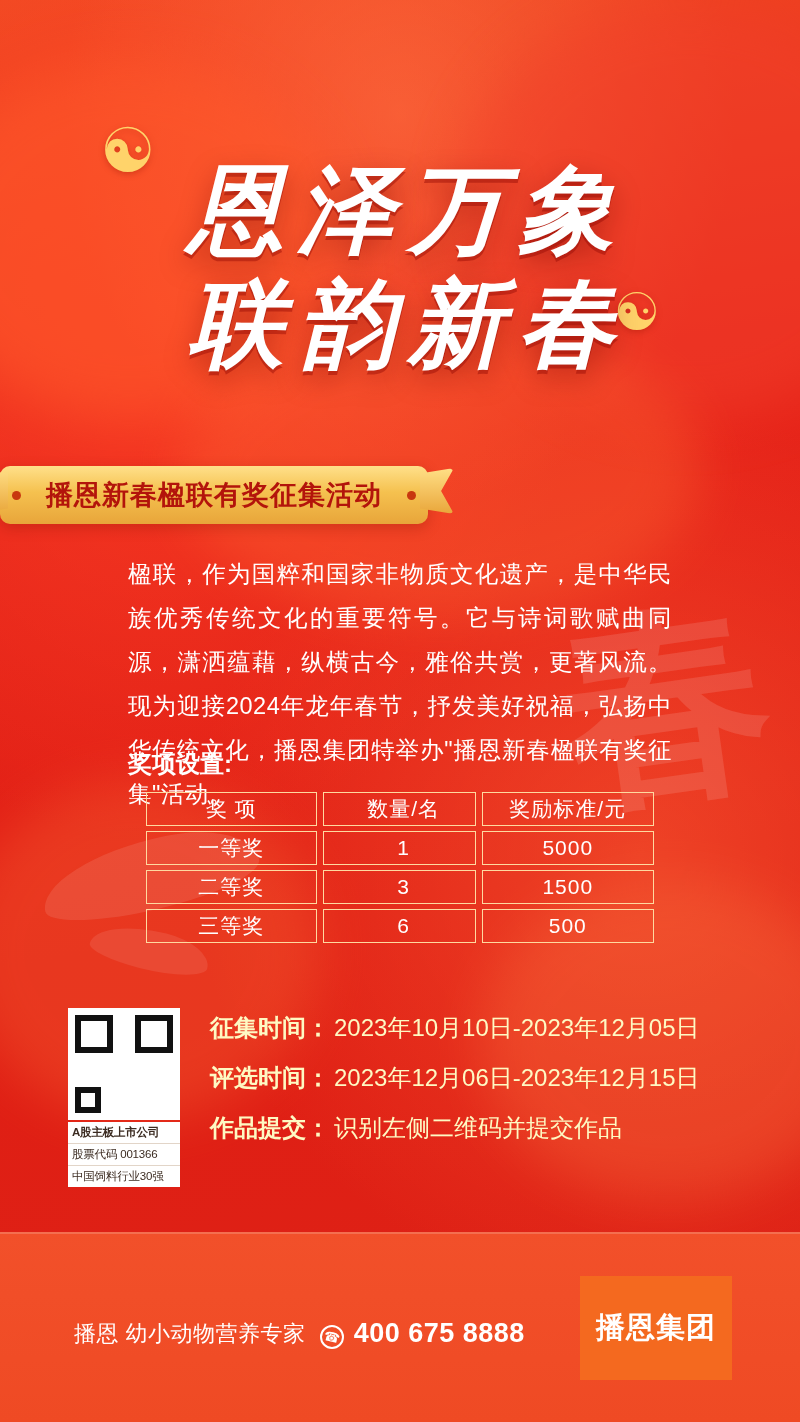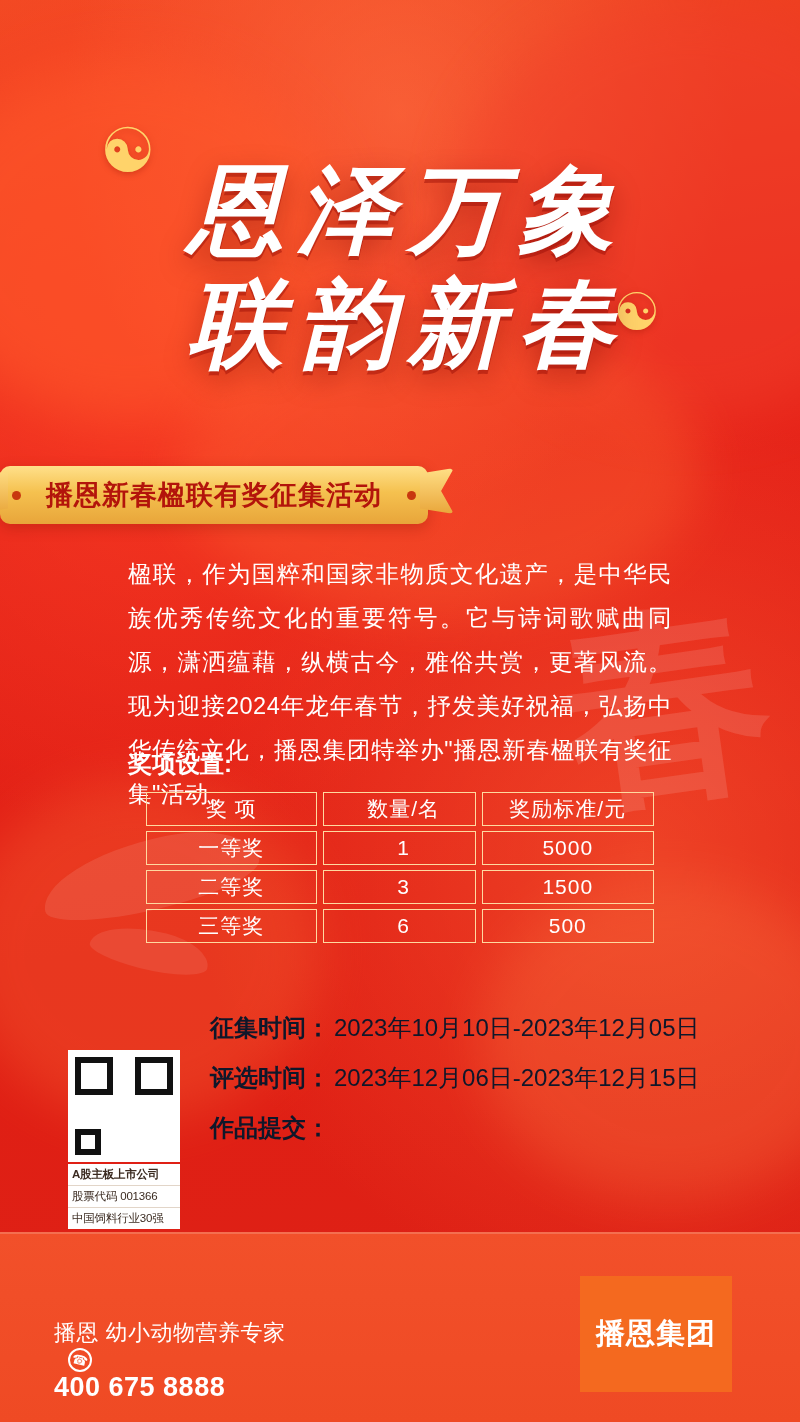--- a/index.html
+++ b/index.html
@@ -187,21 +187,21 @@
   }
   table.awards tr.head td { font-weight: normal; margin-left: 12px; }
   table.awards td:nth-child(1) { width: 180px; }
   table.awards td:nth-child(2) { width: 160px; padding-left: 13px; }
   table.awards td:nth-child(3) { width: 180px; }
 
   
   .qr-block {
     position: absolute;
     left: 68px;
-    top: 1050px;
+    top: 1008px;
     width: 112px;
   }
   .qr {
     width: 112px;
     height: 112px;
     background: #ffffff;
     padding: 5px;
   }
   .qr-inner {
     width: 100%; height: 100%;
@@ -243,21 +243,21 @@
   .dates {
     position: absolute;
     left: 210px;
     top: 1012px;
     right: 60px;
   }
   .date-row {
     display: flex;
     align-items: baseline;
     margin-bottom: 18px;
-    color: #0f172a;
+    color: #fef9c3;
   }
   .date-label {
     font-size: 24px;
     font-weight: bold;
     white-space: nowrap;
   }
   .date-value {
     font-size: 24px;
     margin-left: 4px;
     white-space: nowrap;
@@ -271,26 +271,25 @@
     background: linear-gradient(180deg, #f2502a 0%, #ef4a24 100%);
   }
   .footer-divider {
     position: absolute;
     left: 0; right: 0; top: 0;
     height: 2px;
     background: rgba(255,255,255,0.18);
   }
   .footer-left {
     position: absolute;
-    left: 54px;
+    left: 74px;
     top: 86px;
     display: flex;
-    align-items: flex-start;
-    color: #ffffff;
-    flex-direction: column;
+    align-items: flex-end;
+    color: #ffffff;
   }
   .footer-slogan {
     font-size: 22px;
     letter-spacing: .5px;
   }
   .phone-icon {
     display: inline-block;
     width: 24px; height: 24px;
     border: 2px solid #ffffff;
     border-radius: 50%;
@@ -308,21 +307,21 @@
   .footer-phone {
     font-size: 27px;
     font-weight: bold;
     letter-spacing: .5px;
   }
   .logo-box {
     position: absolute;
     right: 68px;
     top: 44px;
     width: 152px;
-    height: 116px;
+    height: 104px;
     background: #f4691f;
     display: flex;
     align-items: center;
     justify-content: center;
   }
   .logo-text {
     color: #ffffff;
     font-size: 29px;
     font-weight: bold;
     letter-spacing: 1px;
@@ -406,20 +405,21 @@
   <div class="date-row">
     <span class="date-label">征集时间：</span>
     <span class="date-value">2023年10月10日-2023年12月05日</span>
   </div>
   <div class="date-row">
     <span class="date-label">评选时间：</span>
     <span class="date-value">2023年12月06日-2023年12月15日</span>
   </div>
   <div class="date-row">
     <span class="date-label">作品提交：</span>
+    <span class="date-value">识别左侧二维码并提交作品</span>
   </div>
 </div>
 
 <div class="footer">
   <div class="footer-divider"></div>
   <div class="footer-left">
     <span class="footer-slogan">播恩 幼小动物营养专家</span>
     <span class="phone-icon">
         <span>☎</span>
       </span>

